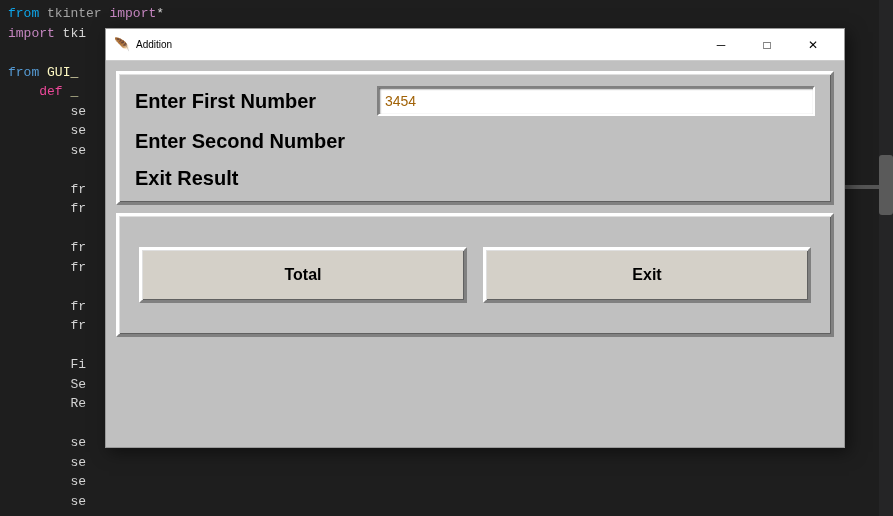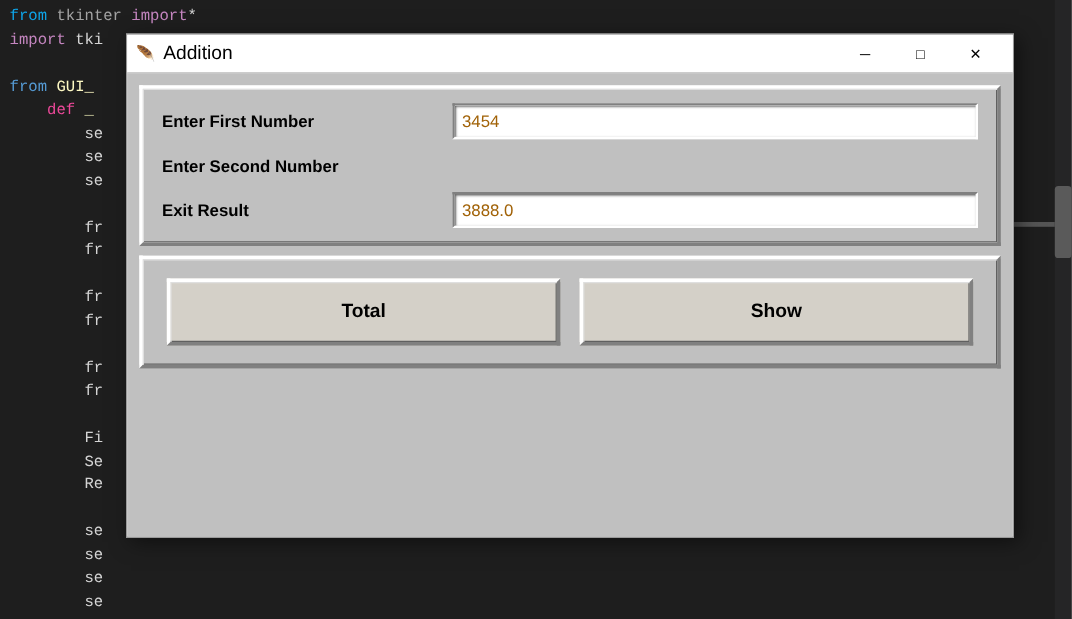--- a/index.html
+++ b/index.html
@@ -70,21 +70,21 @@
 
     .titlebar-icon {
       width: 16px;
       height: 16px;
       margin-right: 6px;
       flex-shrink: 0;
     }
 
     .titlebar-title {
       font-family: 'Segoe UI', Arial, sans-serif;
-      font-size: 16px;
+      font-size: 10px;
       color: #000;
       flex: 1;
     }
 
     .titlebar-controls {
       display: flex;
       gap: 0;
     }
 
     .titlebar-btn {
@@ -124,21 +124,21 @@
     }
 
     .form-row {
       display: flex;
       align-items: center;
       gap: 12px;
     }
 
     .form-label {
       font-family: 'Segoe UI', Arial, sans-serif;
-      font-size: 14px;
+      font-size: 20px;
       font-weight: bold;
       color: #000;
       width: 230px;
       flex-shrink: 0;
     }
 
     .form-input {
       flex: 1;
       height: 30px;
       background: #fff;
@@ -151,21 +151,21 @@
       color: #a16207;
       outline: none;
     }
 
     
     .btn-panel {
       background: #c0c0c0;
       border: 3px solid;
       border-color: #ffffff #808080 #808080 #ffffff;
       box-shadow: inset 1px 1px 0 #dfdfdf, inset -1px -1px 0 #606060;
-      padding: 16px 20px;
+      padding: 31px 20px;
       display: flex;
       flex-direction: row;
       gap: 16px;
       justify-content: center;
     }
 
     .win-button {
       flex: 1;
       height: 56px;
       background: #d4d0c8;
@@ -247,23 +247,22 @@
     <div class="form-panel">
       <div class="form-row">
         <label class="form-label">Enter First Number</label>
         <input class="form-input" type="text" value="3454" style="">
       </div>
       <div class="form-row">
         <label class="form-label">Enter Second Number</label>
       </div>
       <div class="form-row">
         <label class="form-label">Exit Result</label>
-        <input class="form-input" type="text" value="3888.0" style="">
       </div>
     </div>
 
     <div class="btn-panel">
       <button class="win-button">Total</button>
-      <button class="win-button">Show</button>
+      <button class="win-button">Exit</button>
     </div>
 
   </div>
 </div>
 
 </body></html>

